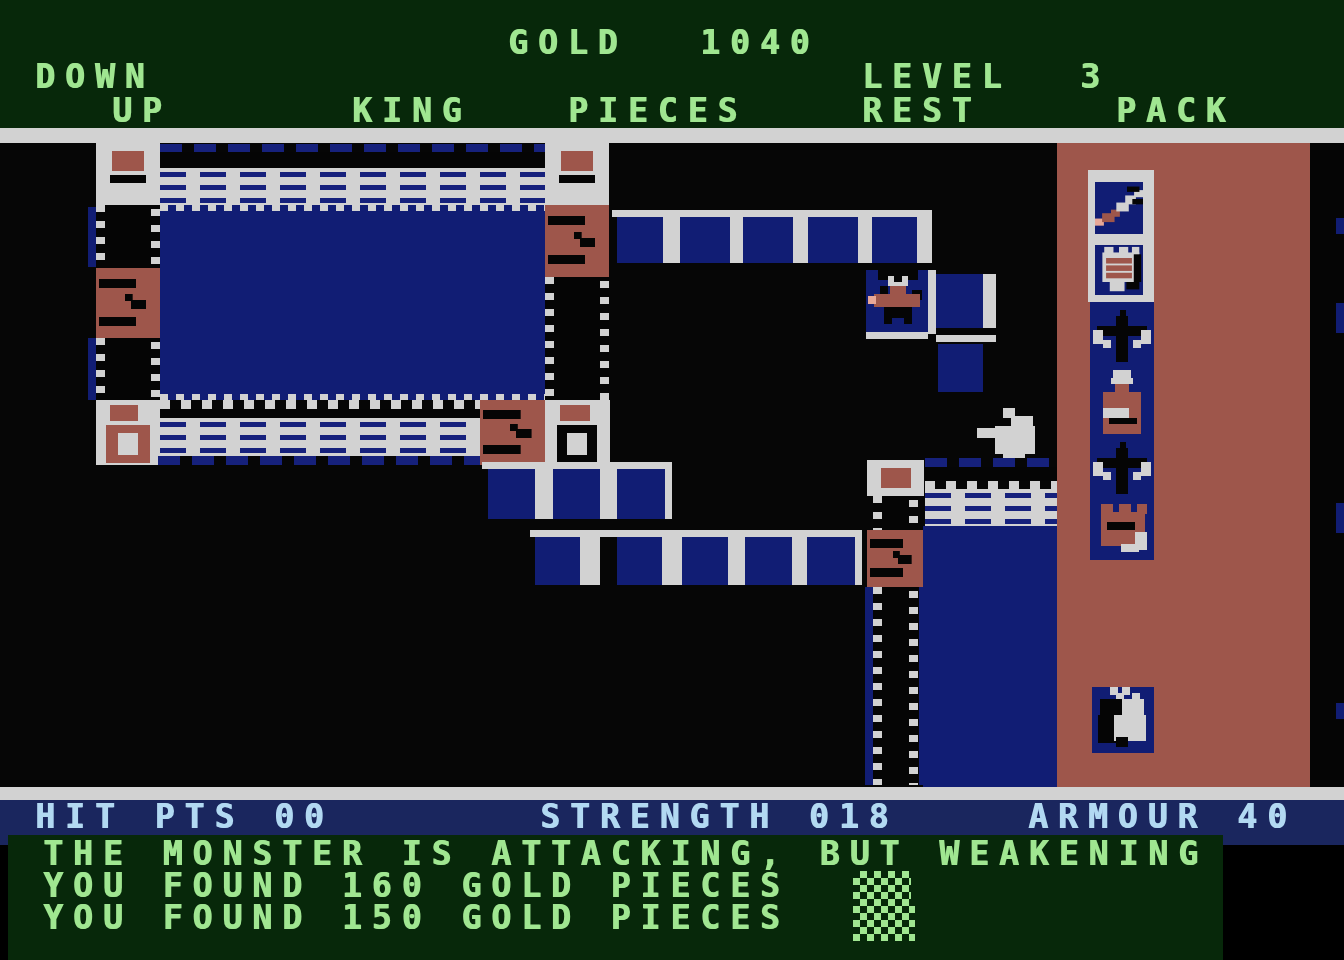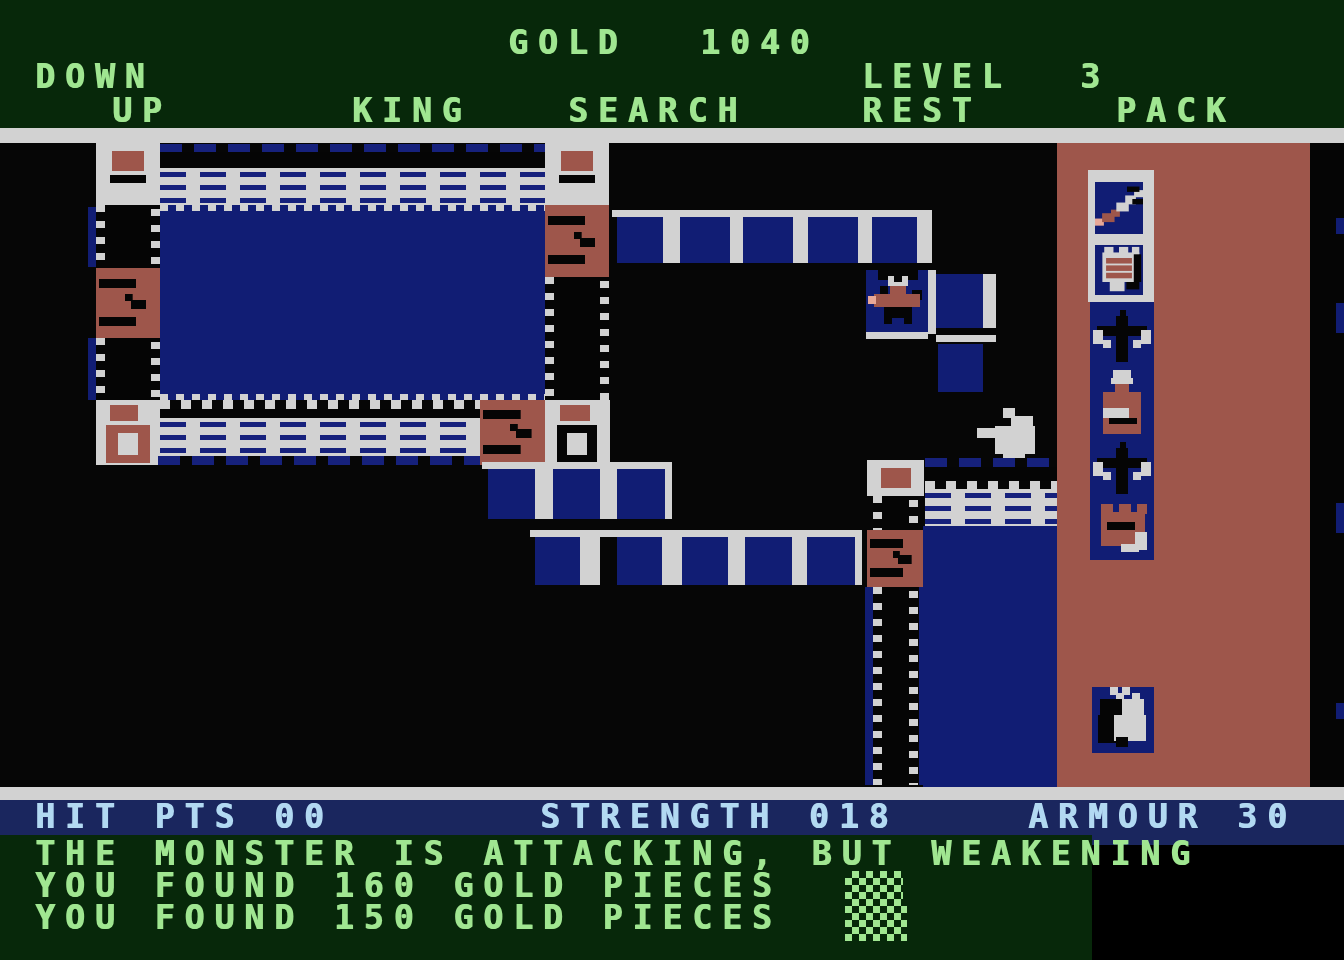--- a/index.html
+++ b/index.html
@@ -9,21 +9,21 @@
   
   .gtext{position:absolute;font-size:33px;line-height:34px;letter-spacing:10px;
          color:#a0e691;white-space:pre;text-shadow:1px 0 0 currentColor;}
   .btext{position:absolute;font-size:33px;line-height:34px;letter-spacing:10px;
          color:#b2d9f2;white-space:pre;text-shadow:1px 0 0 currentColor;}
   
   .topbar{position:absolute;left:0;top:0;width:1344px;height:132px;background:#07280a;}
   .sep{position:absolute;background:#d2d2d2;}
   .gamearea{position:absolute;left:0;top:143px;width:1344px;height:644px;background:#060606;}
   .statusbar{position:absolute;left:0;top:800px;width:1344px;height:45px;background:#1a265e;}
-  .msgs{position:absolute;left:0;top:835px;width:1092px;height:125px;background:#07280a;}
+  .msgs{position:absolute;left:8px;top:835px;width:1215px;height:125px;background:#07280a;}
   
   .white{background:#d2d2d2;}
   .navy{background:#111d74;}
   .blackpx{background:#050505;}
   .salmon{background:#9e564b;}
   .room-int{background:#111d74;
     background-image:
       linear-gradient(90deg,#d2d2d2 0 8px,transparent 8px 16px),
       linear-gradient(90deg,#d2d2d2 0 8px,transparent 8px 16px);
     background-size:16px 6px,16px 6px;
@@ -63,21 +63,21 @@
 <div class="stage">
 
   <div class="topbar">
     <span class="gtext" style="left:508px;top:26px">GOLD</span>
     <span class="gtext" style="left:700px;top:26px">1040</span>
     <span class="gtext" style="left:35px;top:60px">DOWN</span>
     <span class="gtext" style="left:862px;top:60px">LEVEL</span>
     <span class="gtext" style="left:1080px;top:60px">3</span>
     <span class="gtext" style="left:112px;top:94px">UP</span>
     <span class="gtext" style="left:352px;top:94px">KING</span>
-    <span class="gtext" style="left:568px;top:94px">SEARCH</span>
+    <span class="gtext" style="left:568px;top:94px">PIECES</span>
     <span class="gtext" style="left:862px;top:94px">REST</span>
     <span class="gtext" style="left:1116px;top:94px">PACK</span>
   </div>
 
   <div class="sep" style="left:0;top:128px;width:1344px;height:15px"></div>
 
   <div class="gamearea">
 
     <div class="abs navy" style="left:88px;top:64px;width:10px;height:60px"></div>
     <div class="abs navy" style="left:88px;top:195px;width:10px;height:62px"></div>
@@ -298,21 +298,21 @@
       <div class="abs navy" style="left:26px;top:360px;width:8px;height:30px"></div>
       <div class="abs navy" style="left:26px;top:560px;width:8px;height:16px"></div>
     </div>
   </div>
 
   <div class="sep" style="left:0;top:787px;width:1344px;height:13px"></div>
 
   <div class="statusbar">
     <span class="btext" style="left:35px;top:0">HIT PTS 00</span>
     <span class="btext" style="left:540px;top:0">STRENGTH 018</span>
-    <span class="btext" style="left:1028px;top:0">ARMOUR 30</span>
+    <span class="btext" style="left:1028px;top:0">ARMOUR 40</span>
   </div>
 
   <div class="msgs">
     <span class="gtext" style="left:35px;top:2px">THE MONSTER IS ATTACKING, BUT WEAKENING</span>
     <span class="gtext" style="left:35px;top:34px">YOU FOUND 160 GOLD PIECES</span>
     <span class="gtext" style="left:35px;top:66px">YOU FOUND 150 GOLD PIECES</span>
     <div class="abs treasure" style="left:845px;top:36px;width:58px;height:30px"></div>
     <div class="abs treasure" style="left:845px;top:64px;width:62px;height:42px"></div>
   </div>
 

